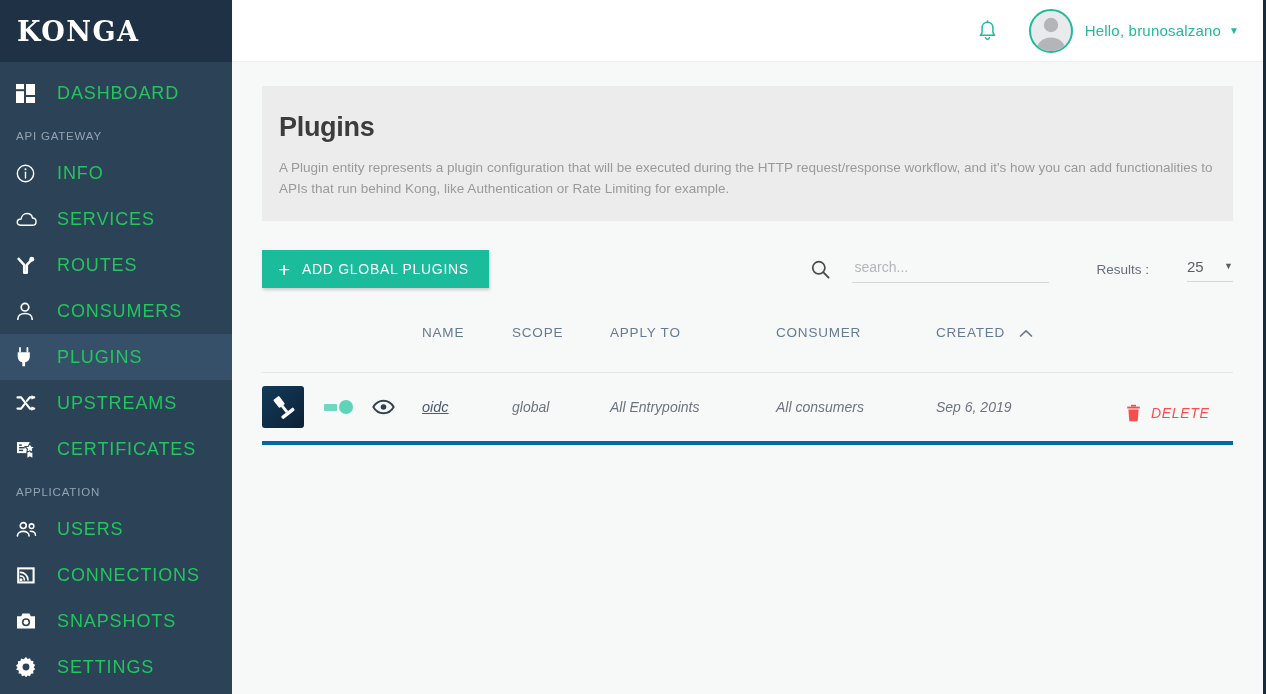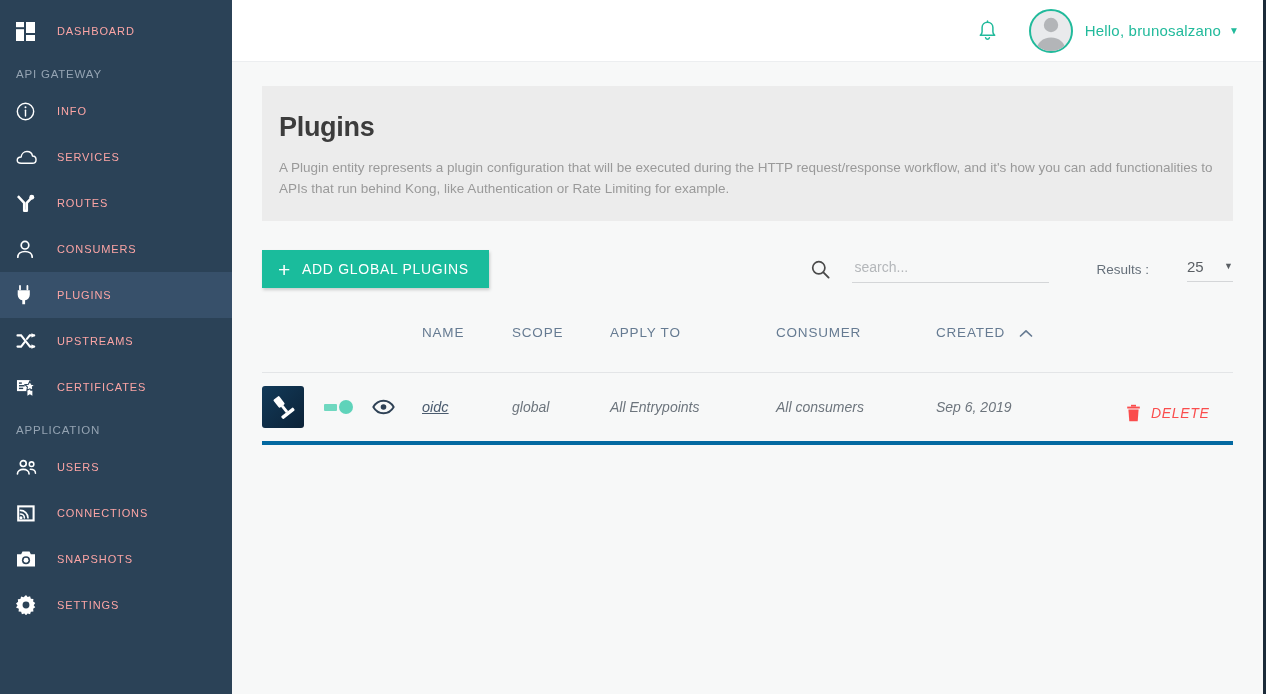--- a/index.html
+++ b/index.html
@@ -70,23 +70,23 @@
   }
   .nav-item .nav-icon {
     width: 28px;
     min-width: 28px;
     display: flex;
     align-items: center;
     justify-content: flex-start;
     color: #ffffff;
   }
   .nav-item .nav-label {
-    font-size: 11px;
+    font-size: 18px;
     letter-spacing: 0.9px;
-    color: #fca5a5;
+    color: #22c55e;
     margin-left: 13px;
     text-transform: uppercase;
     white-space: nowrap;
   }
 
   
   #right {
     flex: 1;
     display: flex;
     flex-direction: column;
@@ -327,20 +327,23 @@
   }
 
   .sort-caret { margin-left: 9px; display: inline-flex; vertical-align: middle; }
 </style>
 </head>
 <body>
 
 <div id="app">
 
   <div id="sidebar">
+    <div id="logo-area">
+      <span id="logo-text">KONGA</span>
+    </div>
     <div id="nav-list">
         <div style="height: 8px;"></div>
         <div class="nav-item">
           <span class="nav-icon">
             <svg width="19" height="19" viewBox="0 0 19 19">
               <rect x="0" y="0" width="8" height="5.2" fill="#fff"></rect>
               <rect x="10" y="0" width="9" height="11" fill="#fff"></rect>
               <rect x="0" y="7.2" width="8" height="11.8" fill="#fff"></rect>
               <rect x="10" y="13" width="9" height="6" fill="#fff"></rect>
             </svg>

